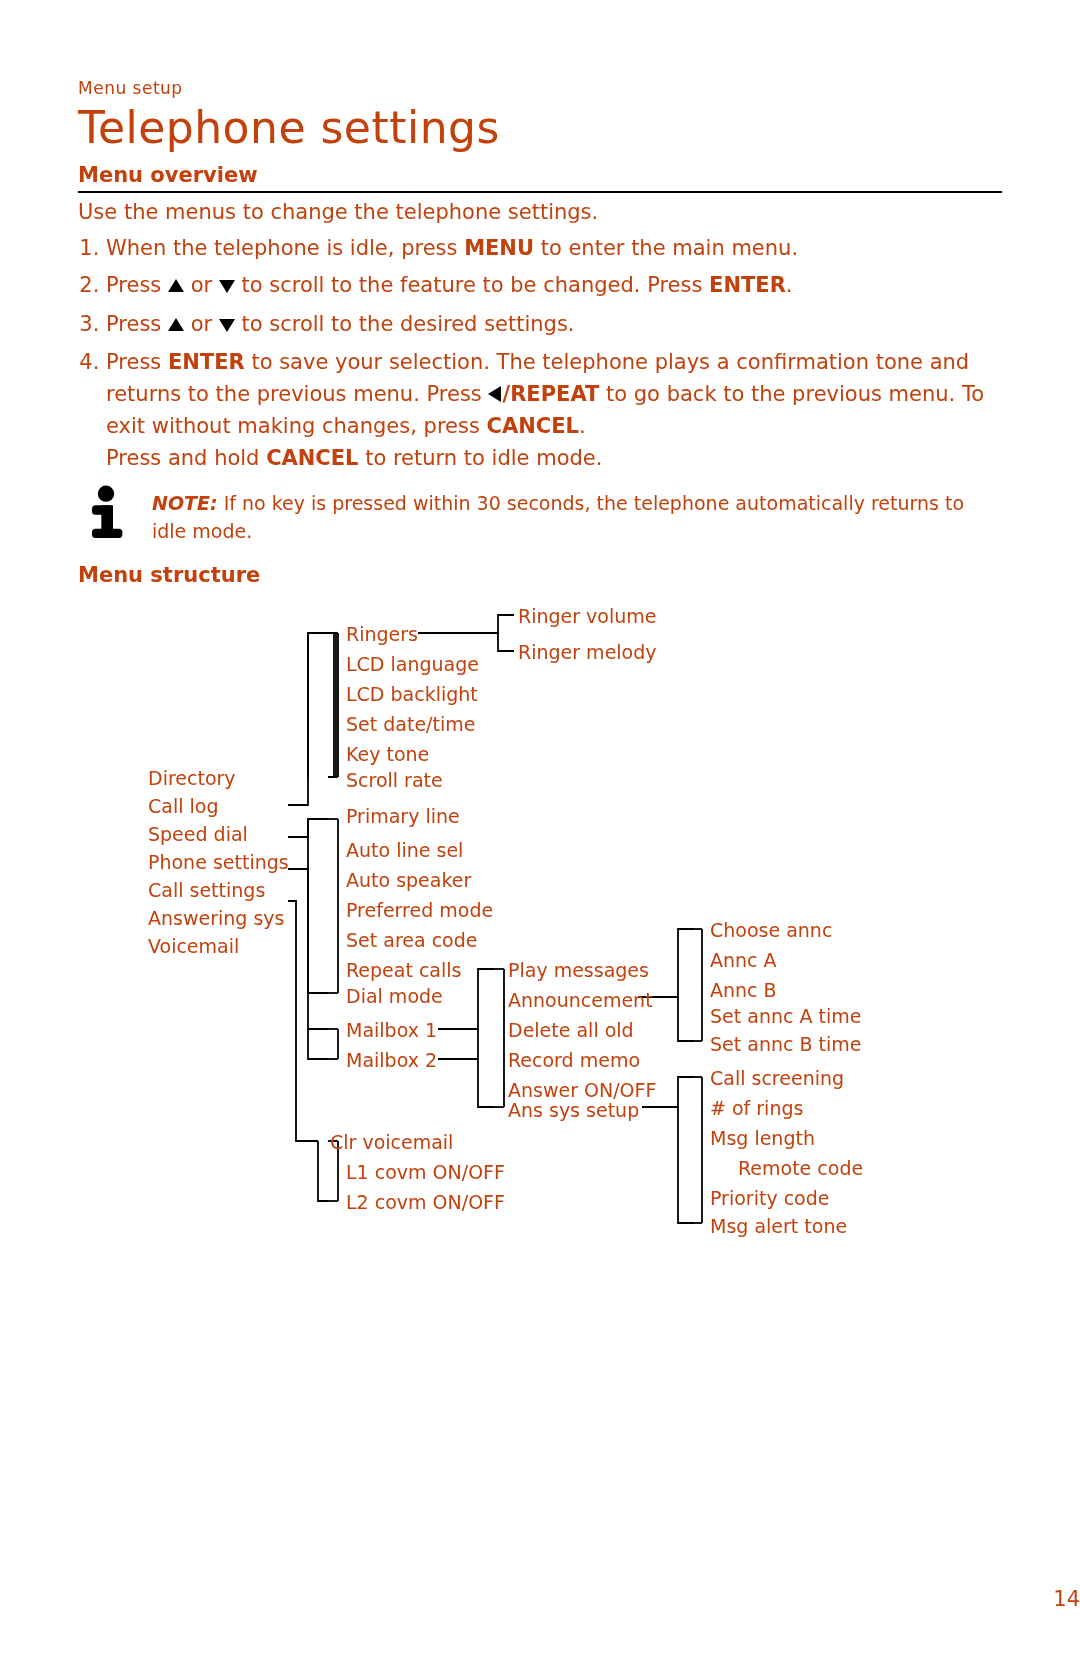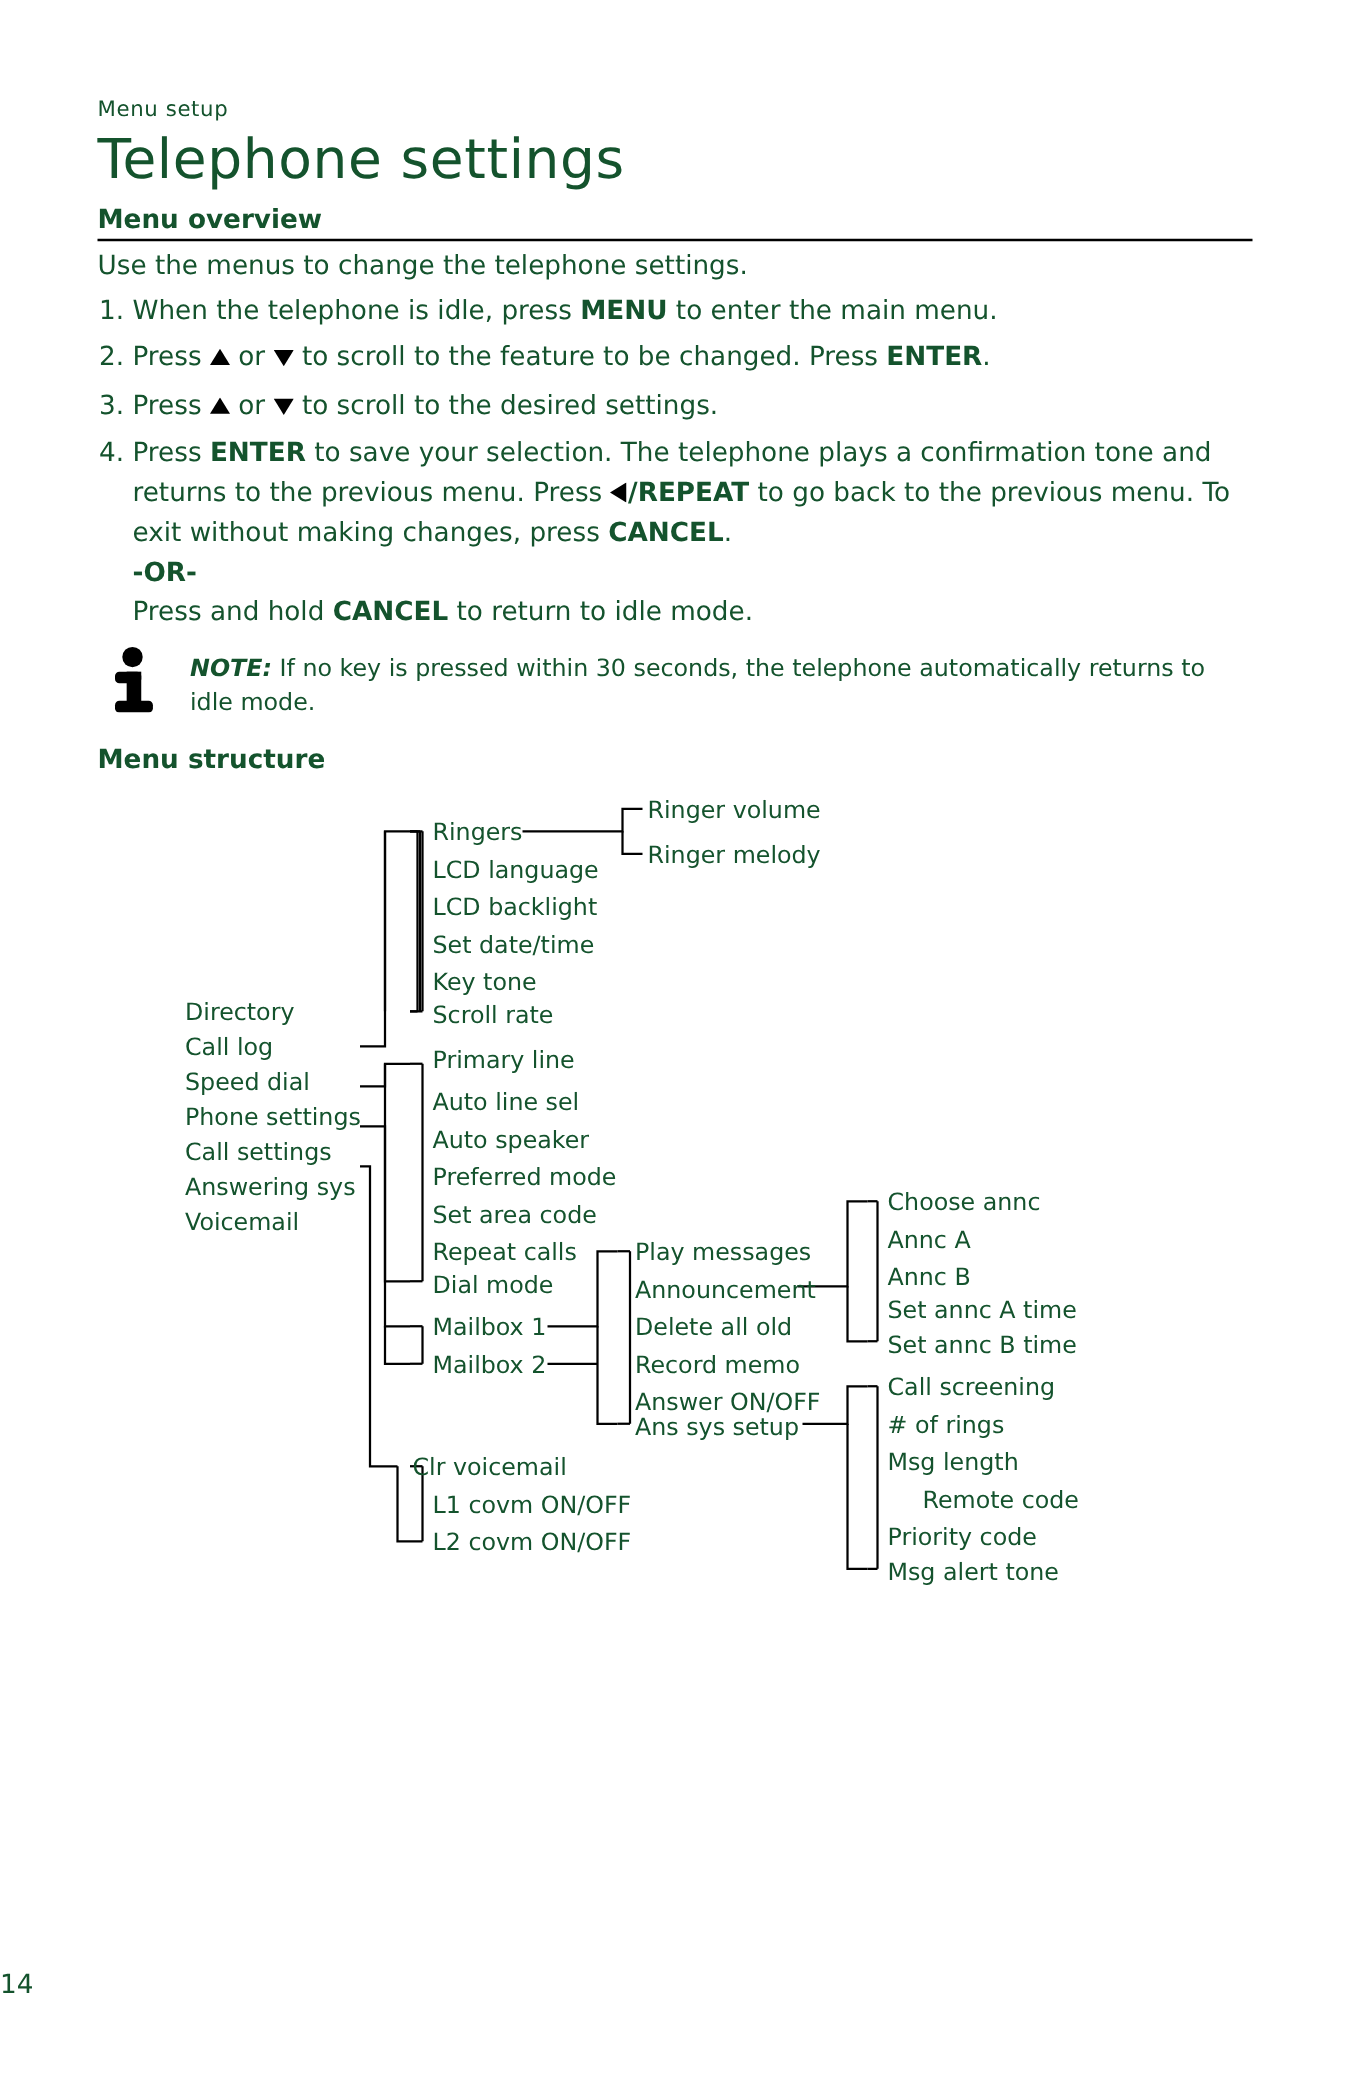--- a/index.html
+++ b/index.html
@@ -1,34 +1,34 @@
 <!DOCTYPE html>
 <html><head>
 <meta charset="utf-8">
 <style>
   html,body{margin:0;padding:0;background:#fff}
   .page{
     width:1080px;min-height:1665px;margin:0 auto;position:relative;
-    font-family:Verdana,"DejaVu Sans",Arial,sans-serif;color:#14532d;
+    font-family:Verdana,"DejaVu Sans",Arial,sans-serif;color:#c2410c;
     box-sizing:border-box;padding:78px 78px 12px 78px;
   }
   .small{font-size:17px;letter-spacing:.5px}
   h1{font-weight:400;font-size:44px;margin:4px 0 10px 0;letter-spacing:.5px}
   h2{font-weight:700;font-size:21px;margin:0 0 4px 0;border-bottom:2.5px solid #000;padding-bottom:4px}
   h2.nb{border:0;padding:0;margin-top:18px}
   .body{font-size:21px;line-height:1.5}
   ol{margin:4px 0 0 0;padding-left:28px}
   ol li{margin-bottom:6px}
   b{font-weight:700}
   .tri{display:inline-block;vertical-align:-1px}
   .note-wrap{display:flex;gap:18px;margin-top:16px}
   .info-ic{width:56px;height:56px;flex:0 0 56px;margin-top:-8px}
   .note{font-size:19px;line-height:1.45}
   .note b{font-weight:800;font-style:italic}
-  .pgnum{position:absolute;bottom:66px;left:0;right:0;text-align:left;font-size:21px}
+  .pgnum{position:absolute;bottom:54px;left:0;right:0;text-align:right;font-size:21px}
   
   .diagram{position:relative;height:660px;margin-top:10px;font-size:19px}
   .diagram div.lbl{position:absolute;white-space:nowrap}
   .diagram svg{position:absolute;inset:0}
 </style>
 </head>
 <body>
 
 <div class="page">
   <div class="small">Menu setup</div>
@@ -62,21 +62,20 @@
         <span class="tri"><svg width="16" height="14">
               <polygon points="0,1 16,1 8,14"></polygon>
             </svg></span>
         <span> to scroll to the desired settings.</span>
       </li>
       <li>
         <span>Press </span><b>ENTER</b><span> to save your selection. The telephone plays a confirmation tone and returns to the previous menu. Press </span>
         <span class="tri"><svg width="14" height="16">
               <polygon points="0,8 13,0 13,16"></polygon>
             </svg></span><b>/REPEAT</b><span> to go back to the previous menu. To exit without making changes, press </span><b>CANCEL</b><span>.</span>
-        <div><b>-OR-</b></div>
         <div><span>Press and hold </span><b>CANCEL</b><span> to return to idle mode.</span></div>
       </li>
     </ol>
   </div>
 
   <div class="note-wrap">
     <svg class="info-ic" viewBox="0 0 48 48">
       <circle cx="24" cy="10" r="7" fill="#000"></circle>
       <rect x="12" y="20" width="18" height="8" rx="3" fill="#000"></rect>
       <rect x="20" y="20" width="10" height="24" fill="#000"></rect>

